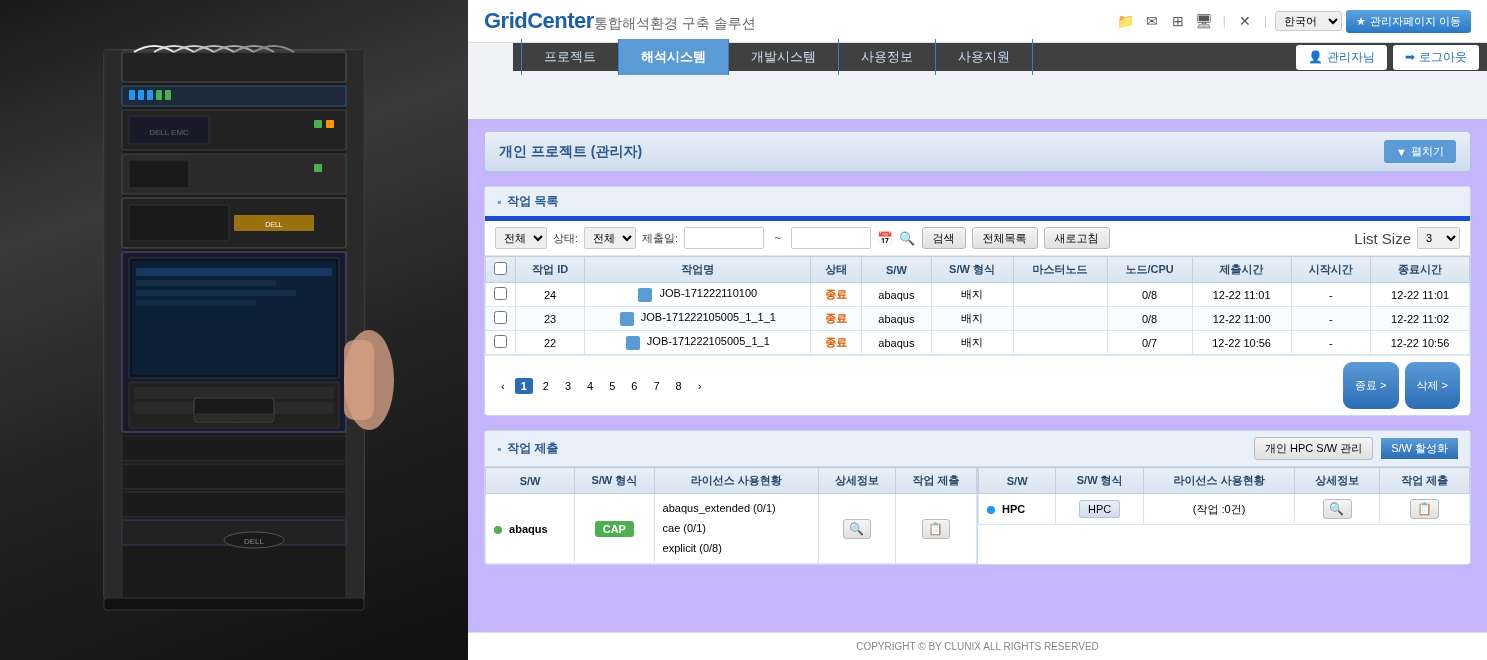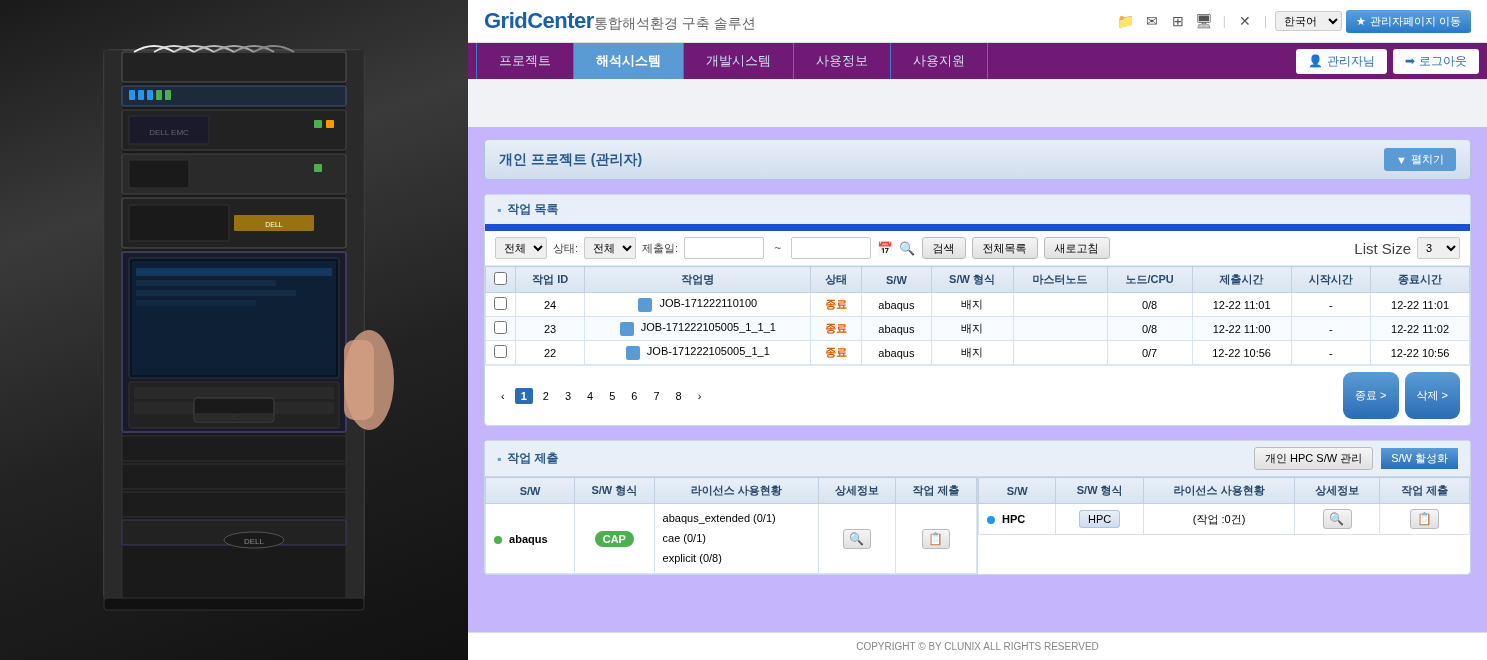--- a/index.html
+++ b/index.html
@@ -92,25 +92,26 @@
       border-radius: 3px;
       font-size: 11px;
       cursor: pointer;
       display: flex;
       align-items: center;
       gap: 4px;
     }
 
     
     .nav-bar {
-      background: #701a75;
+      background: #404040;
       display: flex;
       align-items: center;
       padding: 0 8px;
-      height: 36px;
+      height: 28px;
+      margin-left: 45px;
     }
     .nav-item {
       color: #cde;
       padding: 0 22px;
       height: 36px;
       display: flex;
       align-items: center;
       cursor: pointer;
       font-size: 13px;
       border-right: 1px solid #3a7dc5;
@@ -187,21 +188,21 @@
 
     
     .table-section {
       background: #fff;
       border: 1px solid #c8d8e8;
       border-radius: 4px;
       margin-bottom: 14px;
     }
     .table-section-title {
       background: #e8eff8;
-      border-bottom: 7px solid #1d4ed8;
+      border-bottom: 5px solid #1d4ed8;
       padding: 6px 12px;
       font-size: 12px;
       font-weight: bold;
       color: #2a5a8c;
       display: flex;
       align-items: center;
       gap: 6px;
     }
     .table-section-title::before {
       content: '▪';
@@ -407,21 +408,21 @@
       background: #2196f3;
       border-radius: 50%;
       display: inline-block;
       margin-right: 4px;
       vertical-align: middle;
     }
     .cap-badge {
       background: #4caf50;
       color: #fff;
       padding: 2px 8px;
-      border-radius: 8px;
+      border-radius: 3px;
       font-size: 11px;
       font-weight: bold;
     }
     .hpc-badge {
       background: linear-gradient(to bottom, #e8eff8, #d0dcee);
       border: 1px solid #b0c4de;
       padding: 2px 8px;
       border-radius: 3px;
       font-size: 11px;
     }

